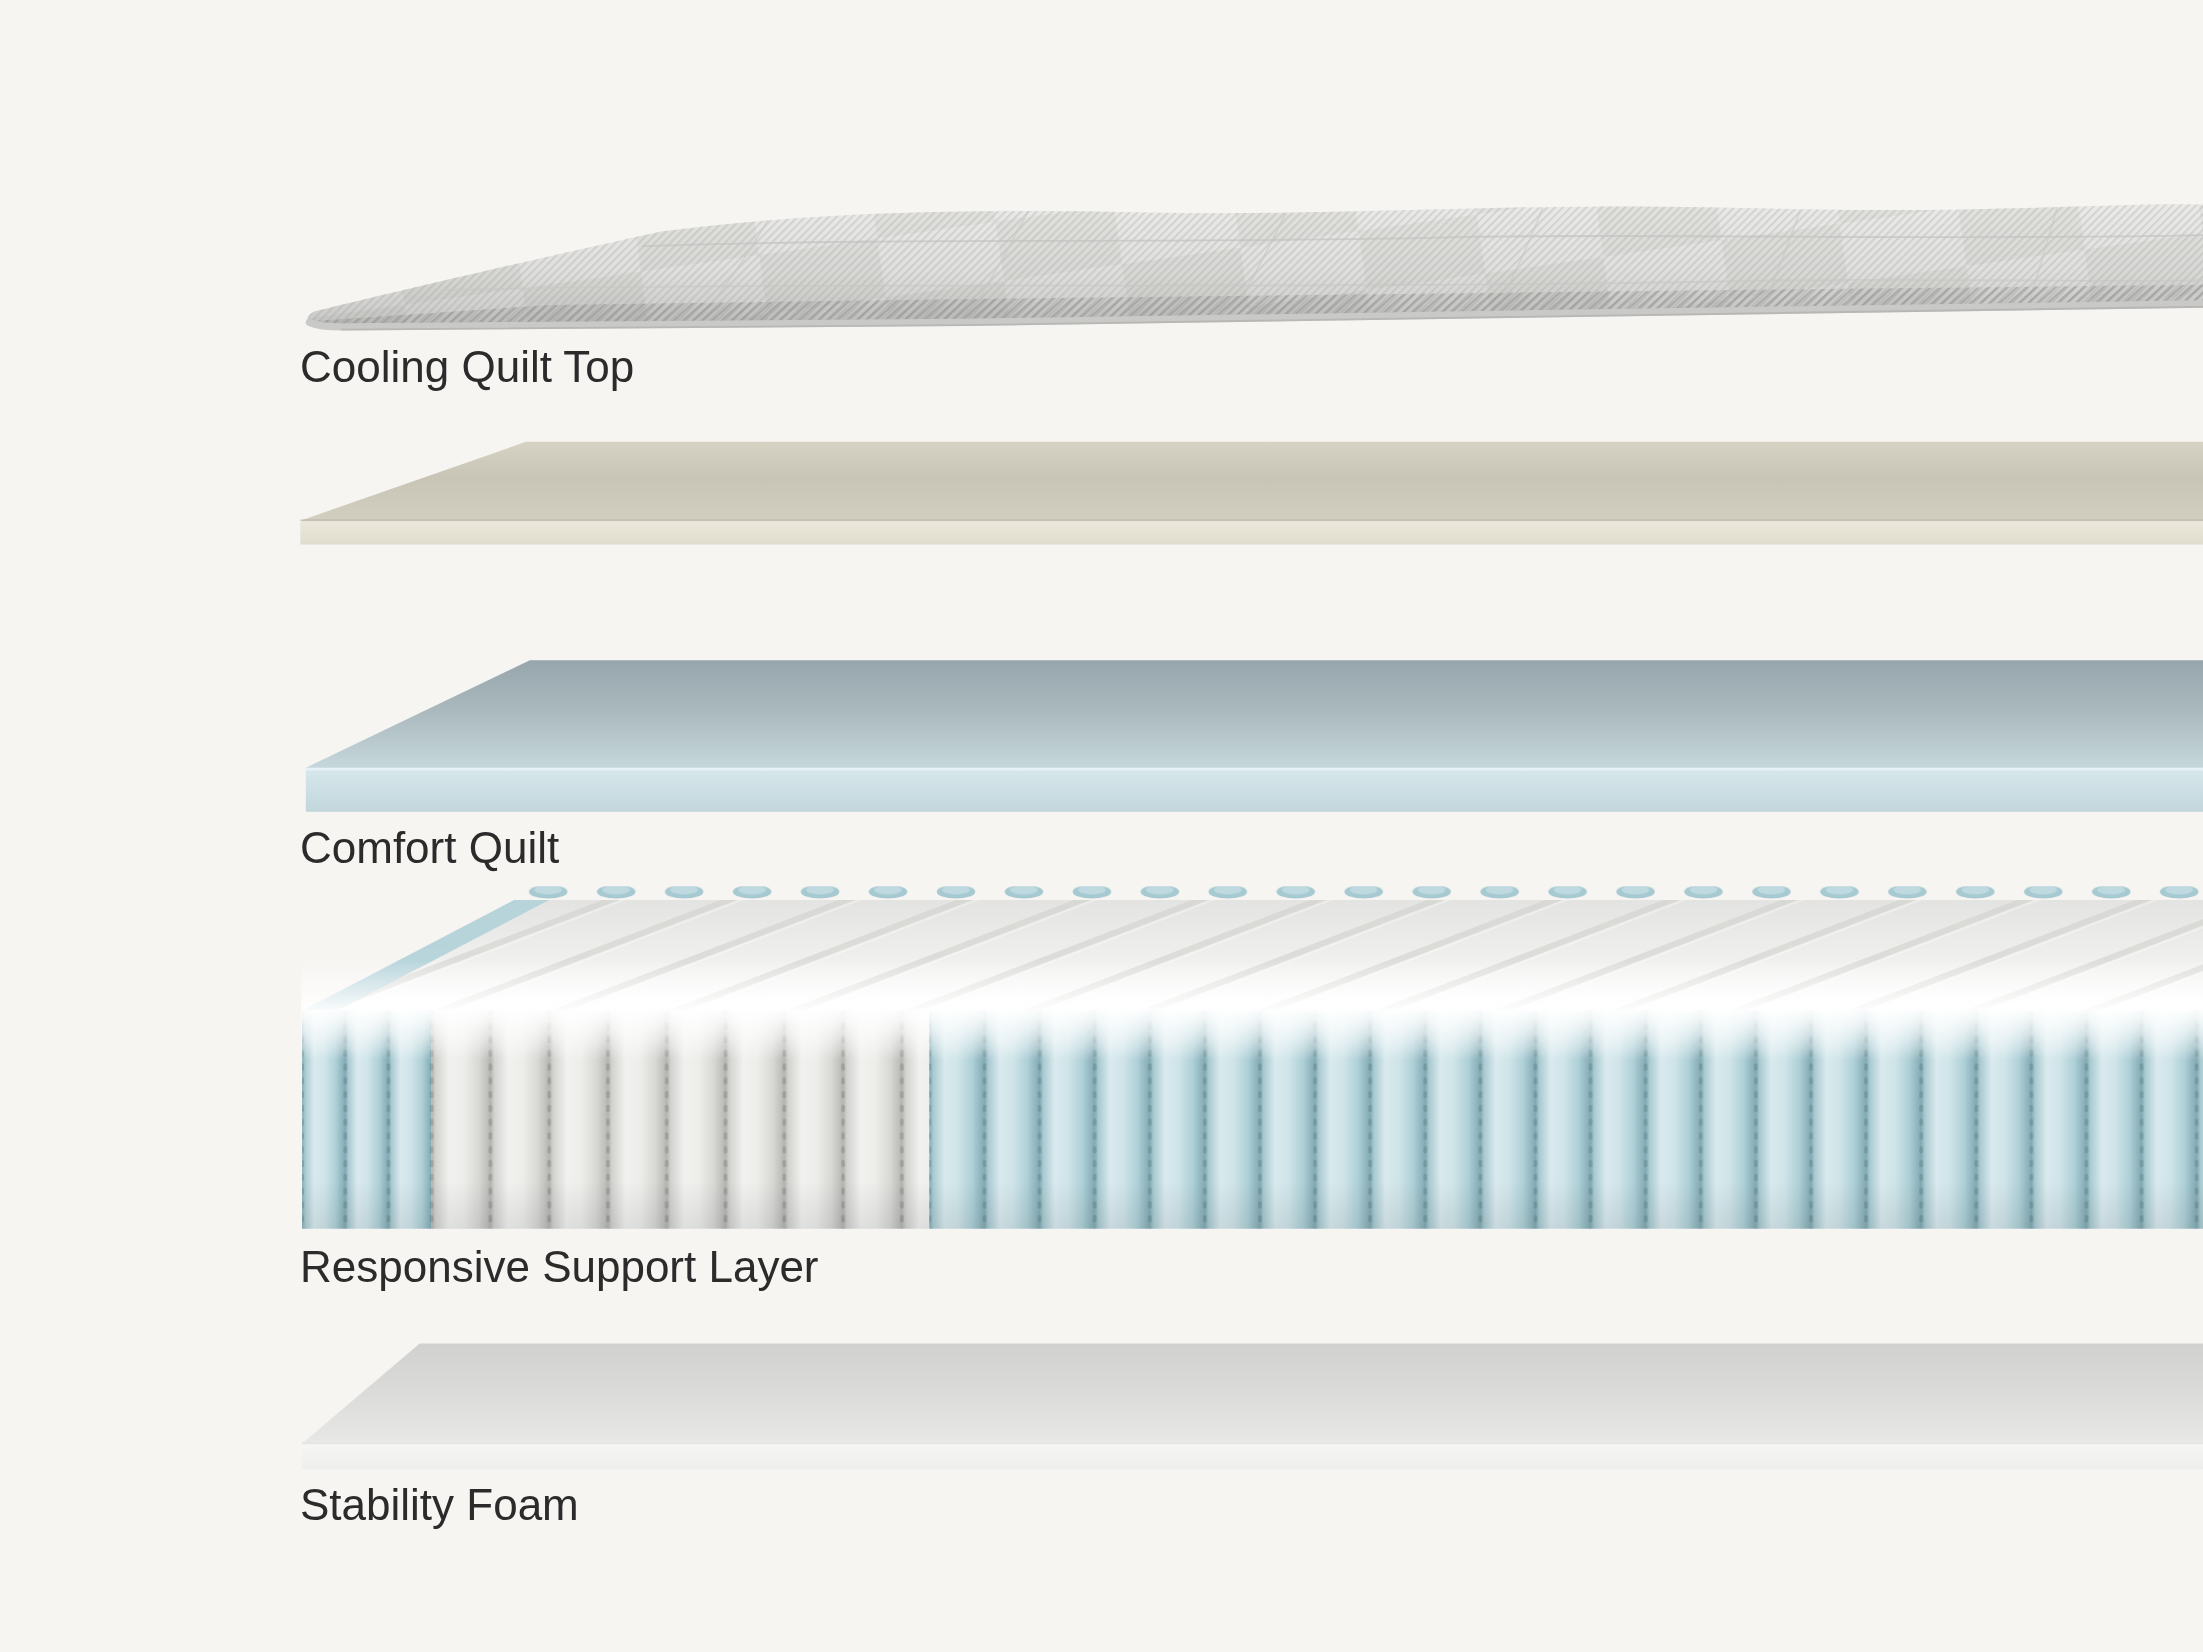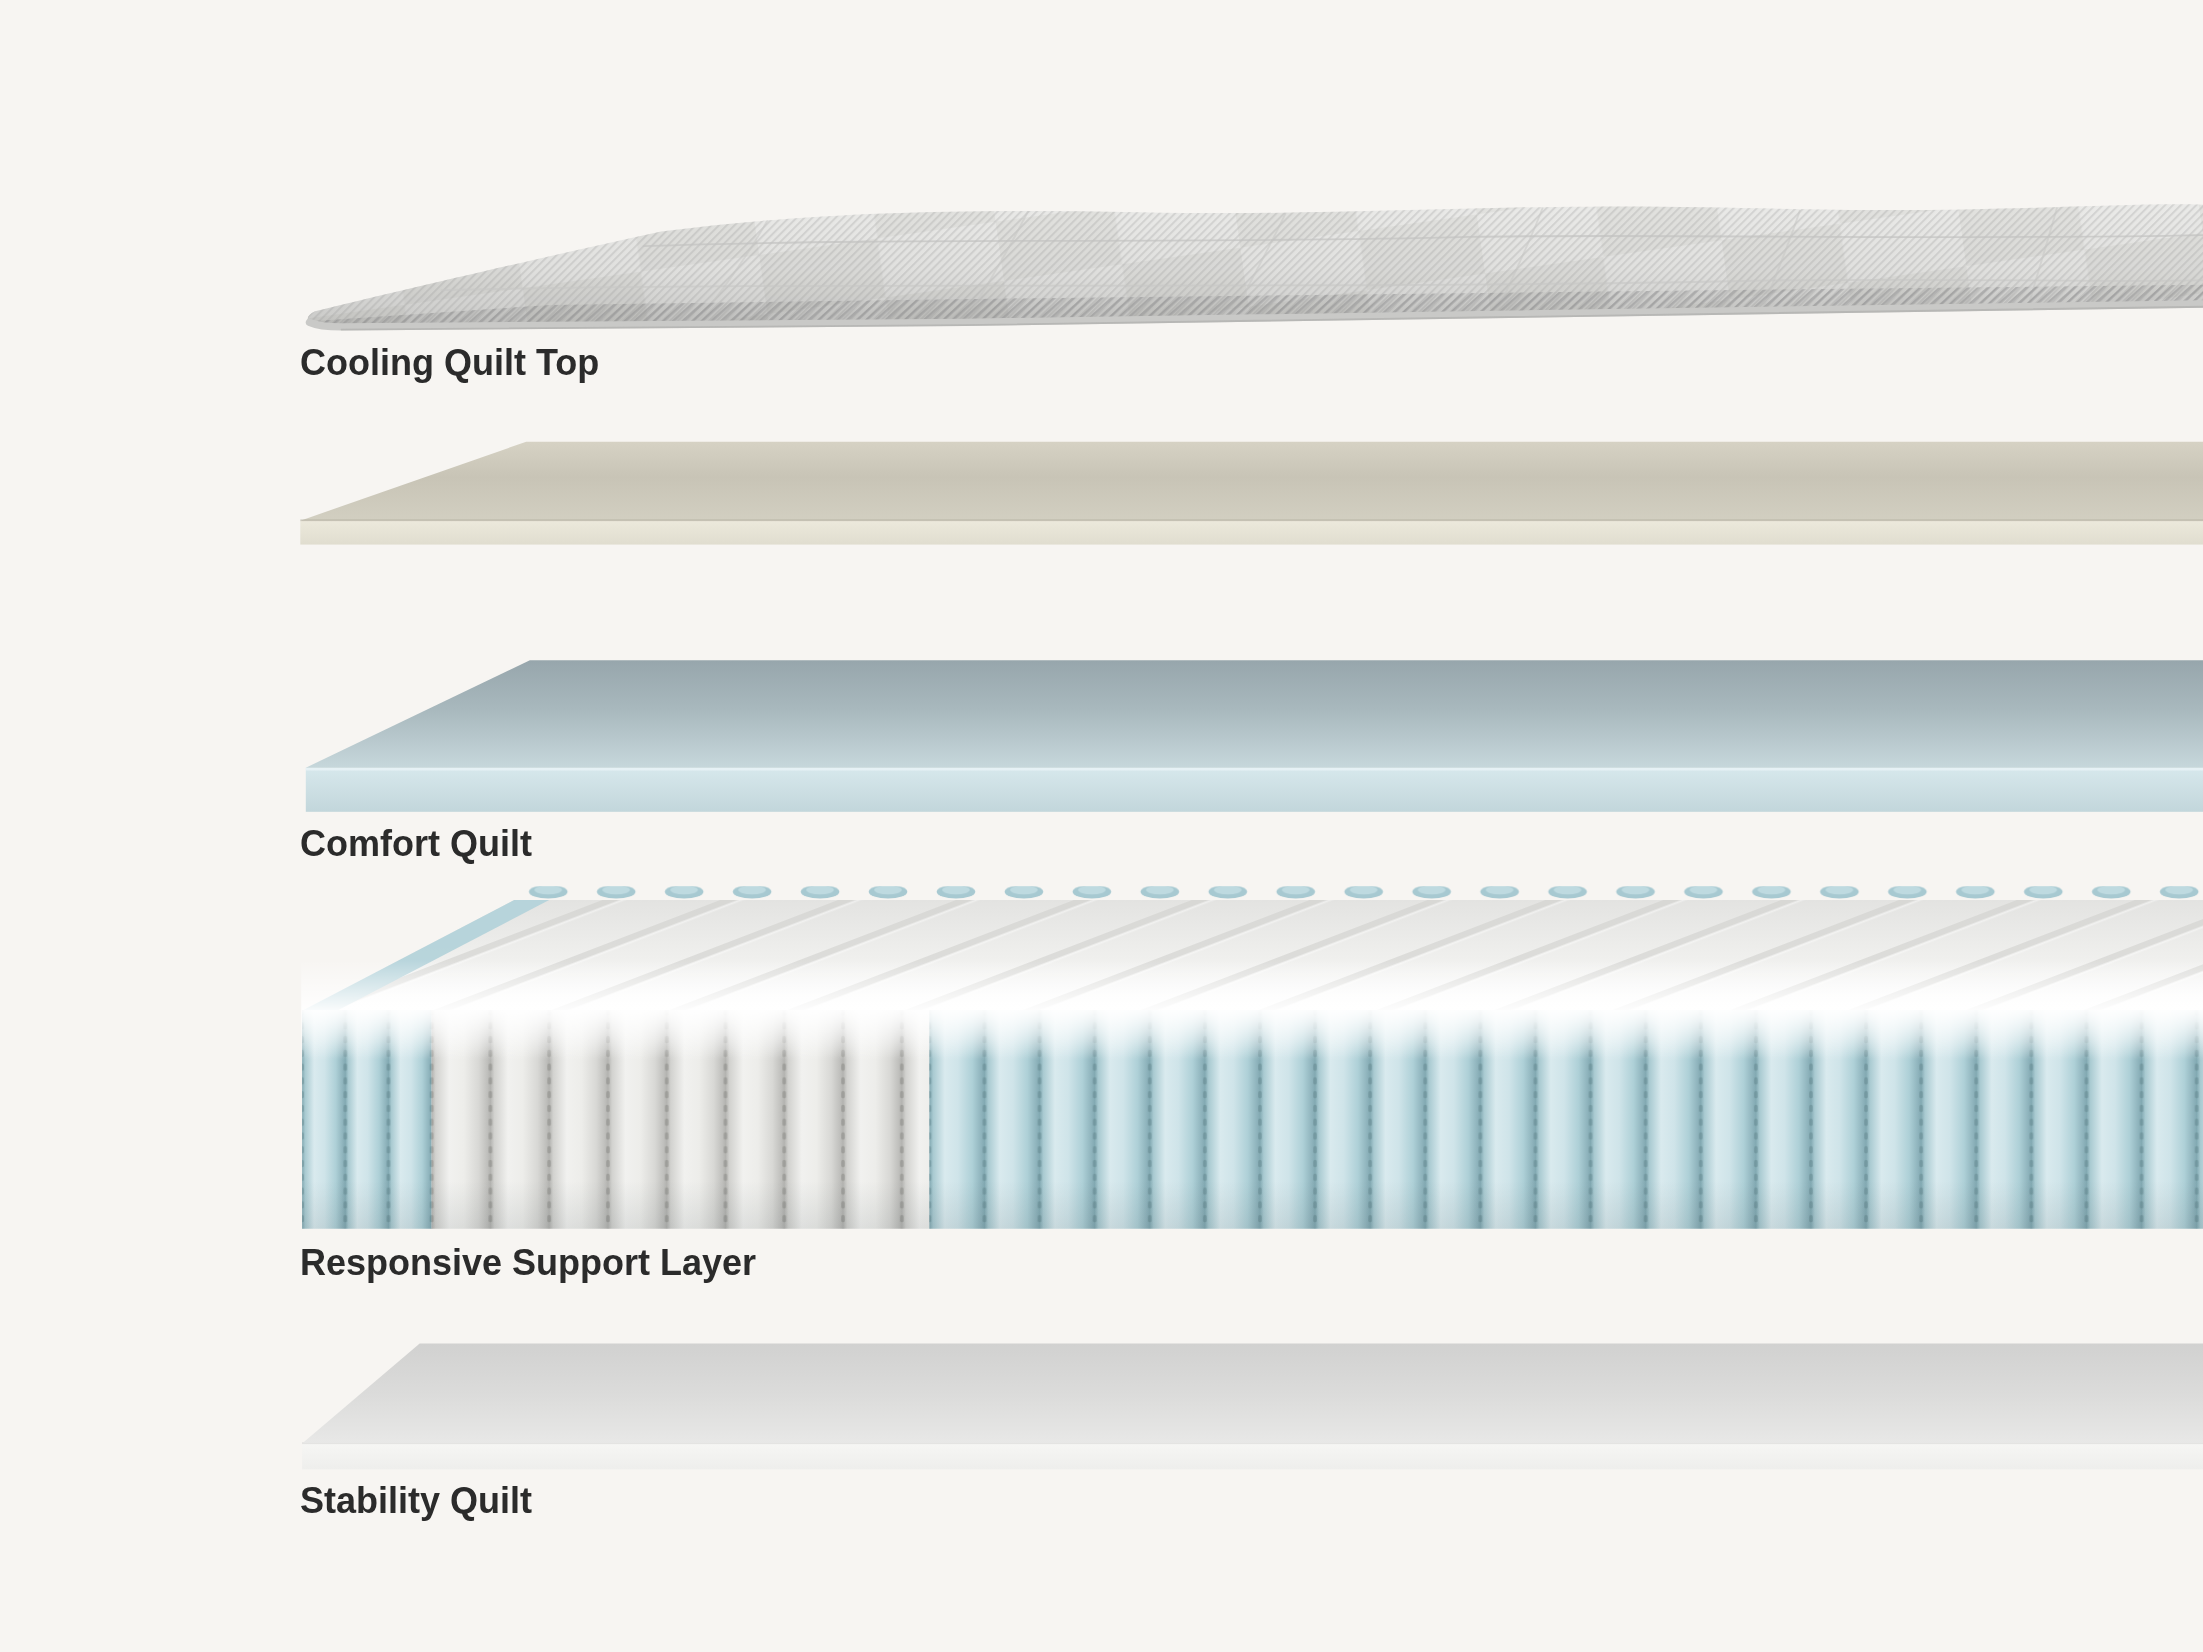--- a/index.html
+++ b/index.html
@@ -12,23 +12,23 @@
   .stage{
     position:relative;
     width:2204px;height:1653px;
     background:#f7f5f2;
     overflow:hidden;
   }
   .stage svg{position:absolute;left:0;top:0;}
   .layer-label{
     position:absolute;
     left:300px;
-    font-size:36px;
+    font-size:44px;
     line-height:1.1;
-    font-weight:700;
+    font-weight:400;
     color:#2b2b2b;
     letter-spacing:0;
     white-space:nowrap;
   }
   .lbl-1{top:343px;}
   .lbl-2{top:556px;}
   .lbl-3{top:824px;}
   .lbl-4{top:1243px;}
   .lbl-5{top:1481px;}
 </style>
@@ -248,16 +248,16 @@
   <g>
     <rect x="329" y="1572" width="2071" height="28" fill="url(#stFront)"></rect>
     <rect x="329" y="1570.5" width="2071" height="2" fill="#c9c9c7" opacity="0.5"></rect>
     <path d="M 329 1572 L 457 1463 L 2400 1463 L 2400 1572 Z" fill="url(#stTop)"></path>
   </g>
 </svg>
 
   <div class="layer-label lbl-1">Cooling Quilt Top</div>
   <div class="layer-label lbl-3">Comfort Quilt</div>
   <div class="layer-label lbl-4">Responsive Support Layer</div>
-  <div class="layer-label lbl-5">Stability Quilt</div>
+  <div class="layer-label lbl-5">Stability Foam</div>
 
 </div>
 
 
 </body></html>

